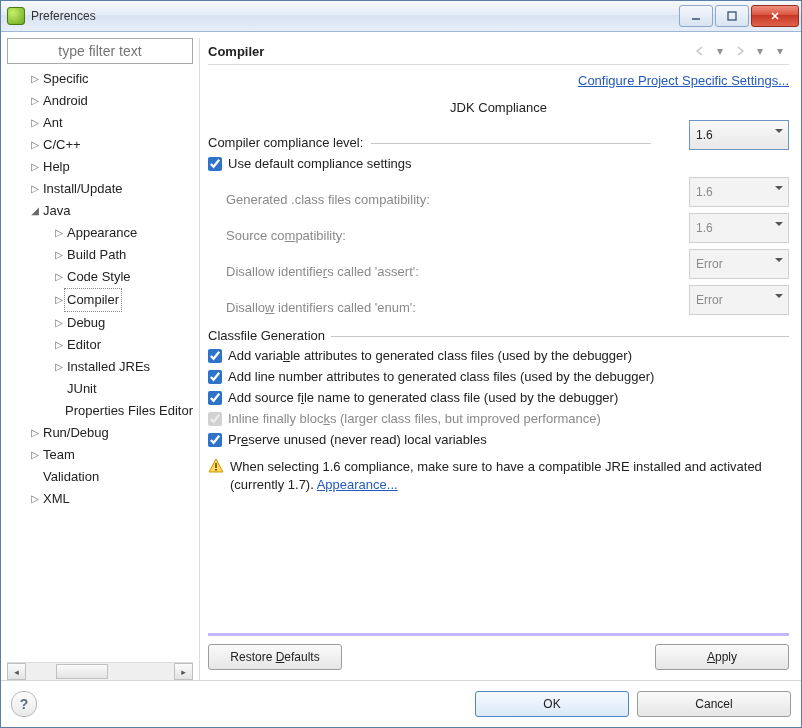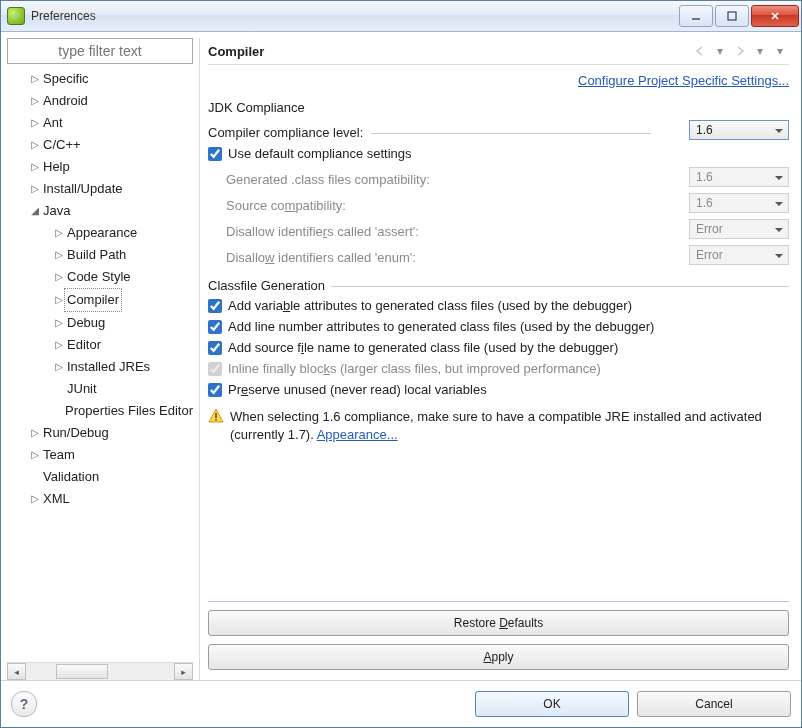--- a/index.html
+++ b/index.html
@@ -187,20 +187,21 @@
     font-size: 13px;
     cursor: pointer;
   }
 
   .group-title {
     font-size: 13px;
     margin: 4px 0 2px 0;
     display: flex;
     align-items: center;
     gap: 6px;
+    justify-content: center;
   }
   .group-title .rule {
     flex: 1;
     border-top: 1px solid #c9c9c9;
     height: 0;
     margin-top: 2px;
   }
   .form-row {
     display: flex;
     align-items: flex-end;
@@ -210,21 +211,21 @@
   .form-row .label { flex: 1; }
   .form-row.sub { padding-left: 18px; color: #8a8a8a; }
   .select {
     width: 100px;
     box-sizing: border-box;
     border: 1px solid #a9a9a9;
     background: linear-gradient(to bottom,#f9f9f9,#e8e8e8);
     font-size: 12px;
     padding: 2px 18px 2px 6px;
     position: relative;
-    height: 20px;
+    height: 30px;
     display:flex; align-items:center;
   }
   .select::after {
     content: '';
     position: absolute;
     right: 5px; top: 8px;
     border: 4px solid transparent;
     border-top-color: #555;
   }
   .select.disabled { color:#8a8a8a; background:#f3f3f3; border-color:#d0d0d0; }
@@ -251,26 +252,25 @@
     line-height: 1.35;
   }
   .warn .wicon {
     width: 16px; height: 16px;
     flex: 0 0 16px;
   }
   .warn .wicon svg { width:16px; height:16px; }
 
   .btns-right {
     display:flex;
-    justify-content:flex-end;
+    justify-content:space-between;
     gap: 8px;
     padding: 8px 0 6px 0;
-    border-top: 1px solid #c4b5fd;
+    border-top: 3px solid #c4b5fd;
     margin-top: auto;
-    flex-direction: column;
   }
   .button {
     min-width: 100px;
     height: 24px;
     border: 1px solid #9c9c9c;
     border-radius: 3px;
     background: linear-gradient(to bottom,#fafafa,#e6e6e6);
     font-size: 12px;
     padding: 0 16px;
     display:flex; align-items:center; justify-content:center;

